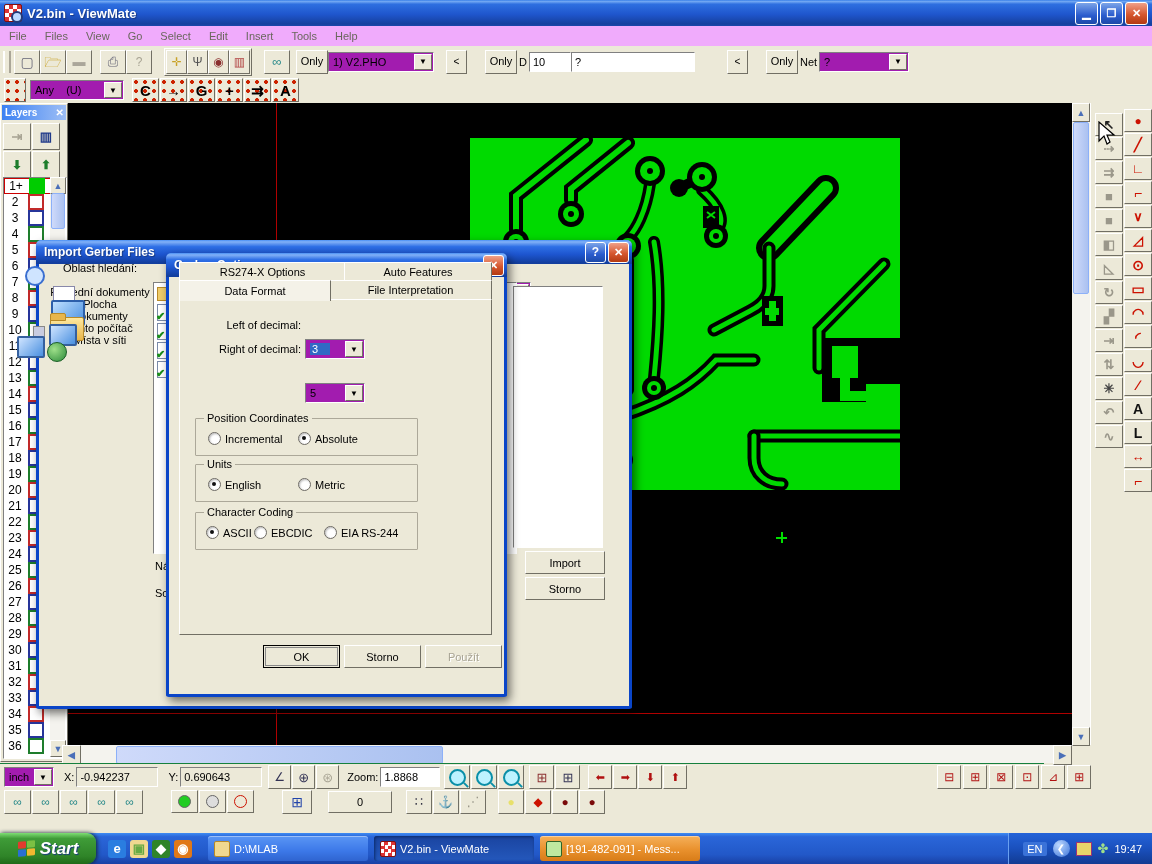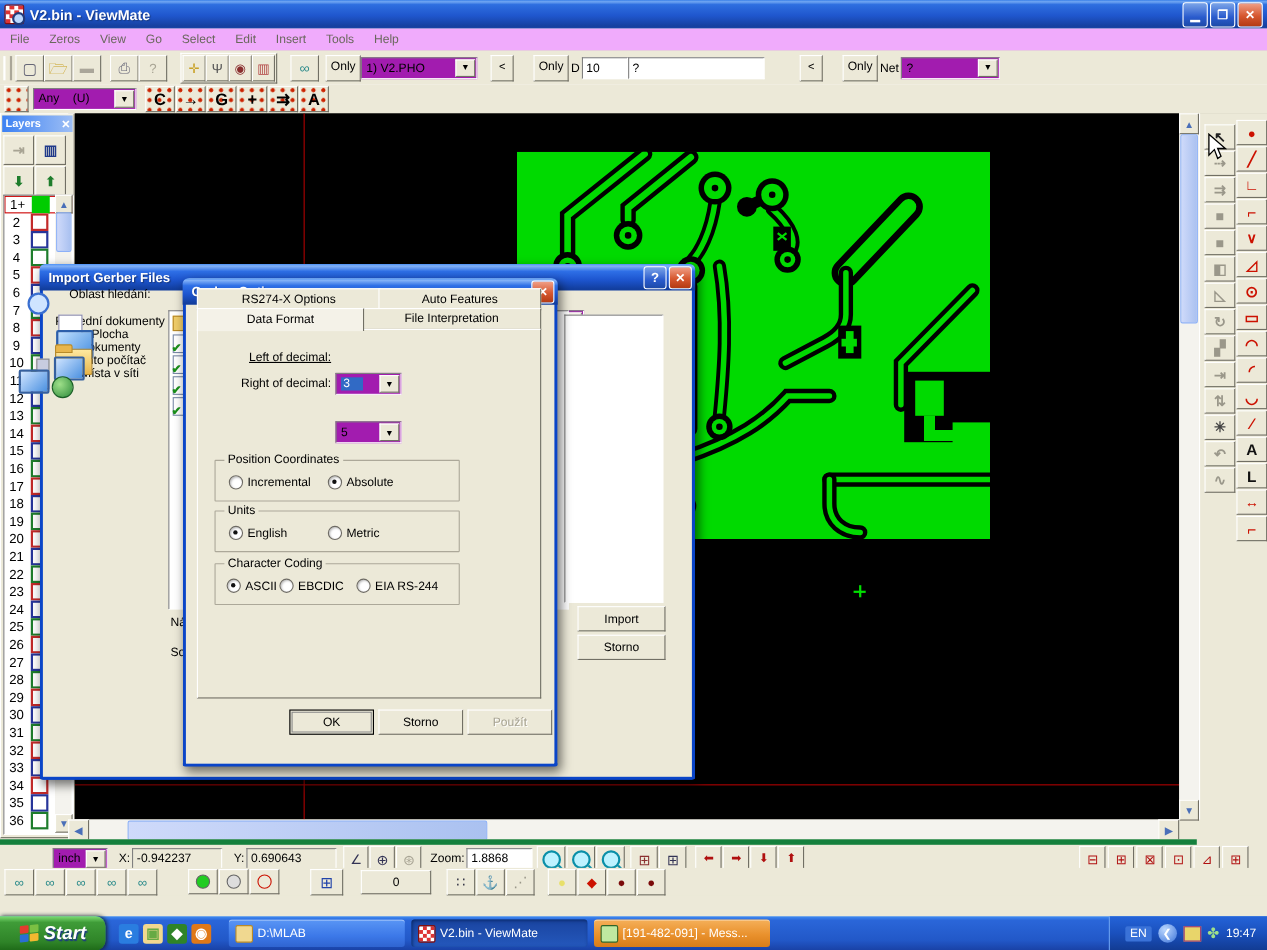--- a/index.html
+++ b/index.html
@@ -69,21 +69,21 @@
      color:#fff;font-size:10px;font-weight:bold;display:flex;align-items:center;padding-left:3px;}
   .laybtn{width:26px;height:25px;display:flex;align-items:center;justify-content:center;font-size:13px;font-weight:bold;}
   #laylist{position:absolute;left:2px;top:73px;width:62px;height:580px;background:#fff;
      border:1px solid;border-color:#808080 #fff #fff #808080;overflow:hidden;}
   .lrow{height:16px;display:flex;align-items:center;font-size:12px;position:relative;}
   .lrow .n{width:22px;text-align:center;}
   .chip{width:12px;height:12px;margin-left:2px;background:#fff;border:2px solid #000;flex:none;}
   .lrow.sel{border:1px solid #c00;height:14px;}
   #layscroll{position:absolute;right:1px;top:0;width:15px;height:578px;background:#f4f3ee;}
   
-  #statusA{left:0;top:763px;width:1044px;height:26px;border-top:5px solid #15803d;padding-left:44px;}
+  #statusA{left:0;top:763px;width:1044px;height:26px;border-top:1px solid #15803d;}
   #statusB{left:0;top:789px;width:1152px;height:25px;}
   .stlab{margin:0 2px;flex:none;}
   .mag{width:13px;height:13px;border:2px solid #0a8fa8;border-radius:50%;position:relative;background:#bdf2ff;flex:none;}
   .mag::after{content:"";position:absolute;width:6px;height:2px;background:#0a8fa8;transform:rotate(45deg);right:-5px;bottom:-2px;}
   .lampb{width:23px;height:21px;}
   .lamp{width:11px;height:11px;border-radius:50%;border:1px solid #666;}
   
   #taskbar{left:0;top:833px;width:1152px;height:31px;
      background:linear-gradient(180deg,#3f8cf3 0%,#2a66d9 12%,#2258c8 70%,#1941a5 100%);
      display:flex;align-items:center;color:#fff;}
@@ -150,21 +150,21 @@
     <span class="ttl-sh">V2.bin - ViewMate</span>
     <span style="margin-left:auto;display:flex;margin-right:4px;">
       <span class="winbtn">▁</span>
       <span class="winbtn">❐</span>
       <span class="winbtn close">✕</span>
     </span>
   </div>
 
   <div id="menubar" class="abs">
       <span class="mitem">File</span>
-      <span class="mitem">Zeros</span>
+      <span class="mitem">Files</span>
       <span class="mitem">View</span>
       <span class="mitem">Go</span>
       <span class="mitem">Select</span>
       <span class="mitem">Edit</span>
       <span class="mitem">Insert</span>
       <span class="mitem">Tools</span>
       <span class="mitem">Help</span>
     </div>
 
   <div id="toolbar1" class="abs toolrow">
@@ -665,21 +665,21 @@
   <div class="xpwin" id="gerber-dialog" style="left:166px;top:253px;width:335px;height:441px;z-index:30;">
     <div class="xptitle">
       <span class="ttl-sh">Gerber Options</span>
       <span class="xpclose" style="margin-left:auto;">✕</span>
     </div>
     <span class="tab" style="left:10px;top:9px;width:165px;">RS274-X Options</span>
     <span class="tab" style="left:175px;top:9px;width:146px;">Auto Features</span>
     <span class="tab active" style="left:10px;top:27px;width:150px;">Data Format</span>
     <span class="tab" style="left:160px;top:27px;width:161px;">File Interpretation</span>
     <div class="abs" style="left:10px;top:46px;width:311px;height:334px;border:1px solid;border-color:#fff #716f64 #716f64 #fff;background:#ece9d8;z-index:2;"></div>
-    <span class="abs" style="left:30px;top:66px;width:102px;text-align:right;z-index:3;text-decoration:underline;">Left of decimal:</span>
+    <span class="abs" style="left:30px;top:66px;width:102px;text-align:right;z-index:3;">Left of decimal:</span>
     <span class="combo abs" style="left:136px;top:62px;width:54px;z-index:3;">
       <span style="background:#316ac5;color:#fff;padding:0 12px 0 2px;">3</span>
       <span class="cbarrow">▼</span>
     </span>
     <span class="abs" style="left:30px;top:90px;width:102px;text-align:right;z-index:3;">Right of decimal:</span>
     <span class="combo abs" style="left:136px;top:86px;width:54px;z-index:3;">
       <span>5</span>
       <span class="cbarrow">▼</span>
     </span>
     <div id="gg-groups"></div>

